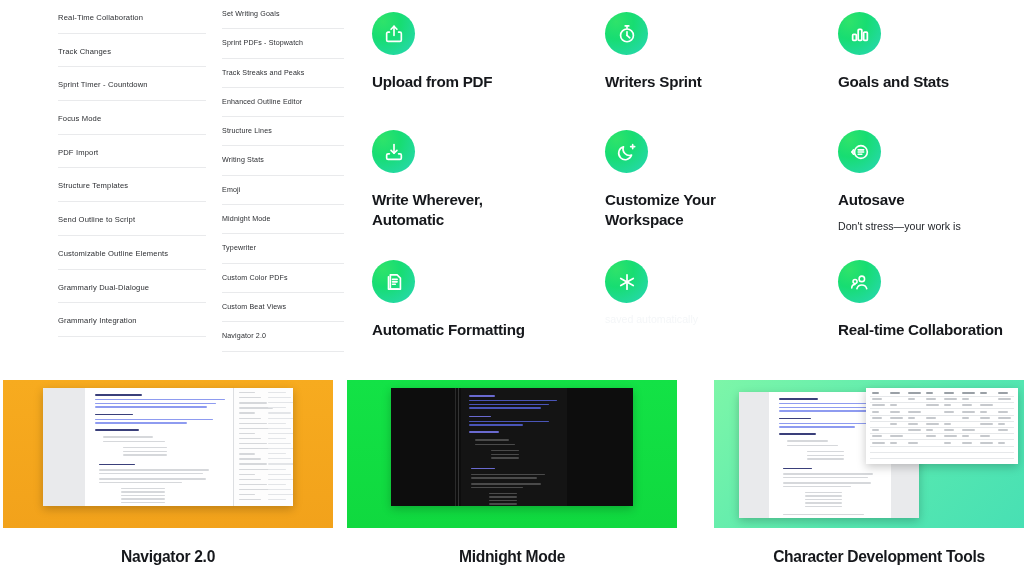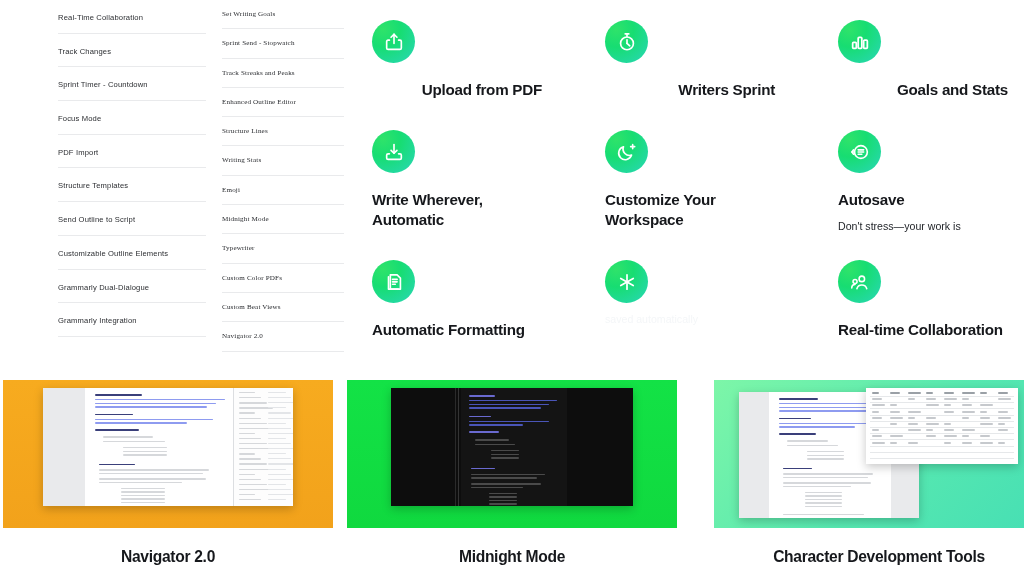--- a/index.html
+++ b/index.html
@@ -40,21 +40,21 @@
   .list-col.col-b .list-item { height: 29.3px; padding-top: 10px; }
 
   .list-item .li-label {
     display: block;
     font-size: 7.6px;
     line-height: 9px;
     letter-spacing: 0.15px;
     color: #2b2d31;
     white-space: nowrap;
   }
-  .list-col.col-b .list-item .li-label { font-size: 7.1px; font-family: Liberation Serif, serif; }
+  .list-col.col-b .list-item .li-label { font-size: 7.1px; }
 
   .list-item .li-rule {
     position: absolute;
     left: 0;
     bottom: 0;
     height: 1px;
     background: #e9eaec;
   }
   .list-col.col-a .list-item .li-rule { width: 148px; }
   .list-col.col-b .list-item .li-rule { width: 122px; }
@@ -101,21 +101,21 @@
     overflow: hidden;
   }
   .feature.faded .f-body {
     color: #f4f6f8;
   }
 
   
   .c0 { left: 0px; }
   .c1 { left: 233px; }
   .c2 { left: 466px; }
-  .r0 { top: 12px; text-align: right; }
+  .r0 { top: 4px; }
   .r1 { top: 122px; }
   .r2 { top: 252px; }
 
   
   .bottom-section {
     position: absolute;
     left: 0;
     top: 368px;
     width: 1024px;
     height: 208px;
@@ -247,21 +247,21 @@
         <span class="li-rule"></span>
       </div>
     </div>
 
   <div class="list-col col-b" id="listB">
       <div class="list-item">
         <span class="li-label">Set Writing Goals</span>
         <span class="li-rule"></span>
       </div>
       <div class="list-item">
-        <span class="li-label">Sprint Send - Stopwatch</span>
+        <span class="li-label">Sprint PDFs - Stopwatch</span>
         <span class="li-rule"></span>
       </div>
       <div class="list-item">
         <span class="li-label">Track Streaks and Peaks</span>
         <span class="li-rule"></span>
       </div>
       <div class="list-item">
         <span class="li-label">Enhanced Outline Editor</span>
         <span class="li-rule"></span>
       </div>

